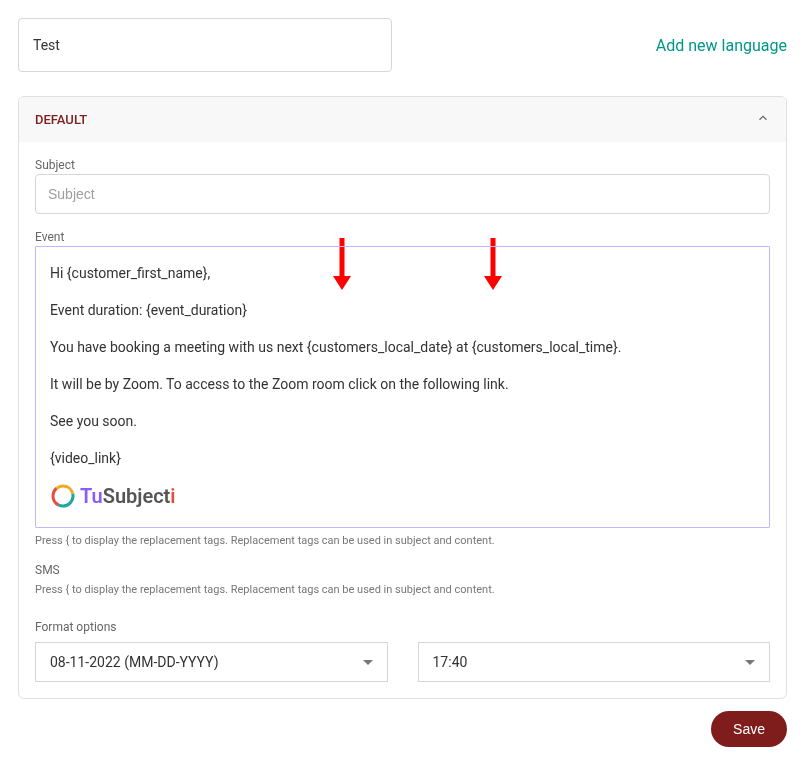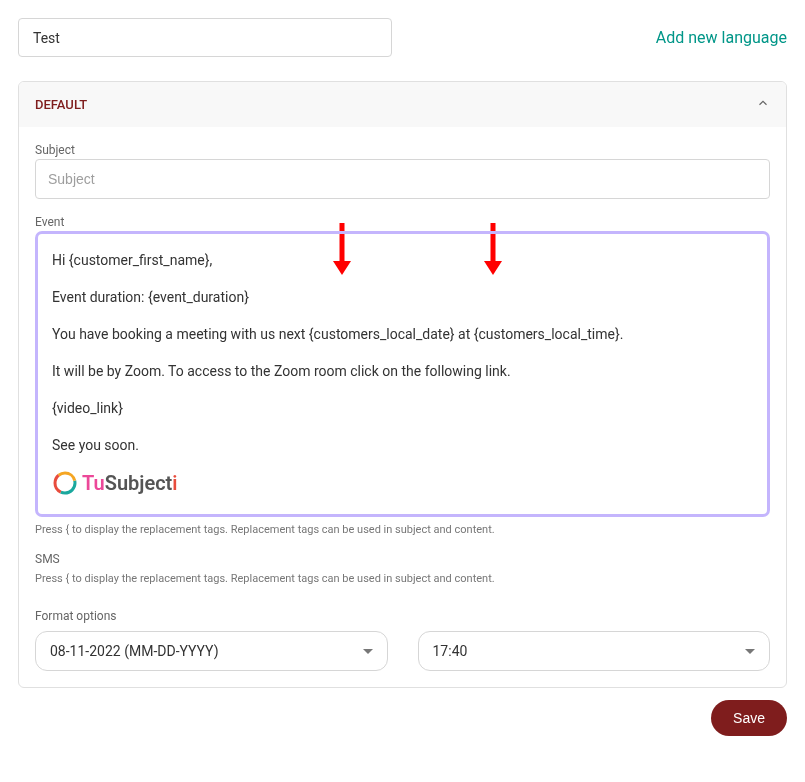--- a/index.html
+++ b/index.html
@@ -15,21 +15,21 @@
       color: #333;
     }
     .top-row {
       display: flex;
       justify-content: space-between;
       align-items: center;
       margin-bottom: 24px;
     }
     .test-select {
       width: 374px;
-      height: 39px;
+      height: 54px;
       border: 1px solid #d6d6d6;
       border-radius: 4px;
       padding: 0 14px;
       display: flex;
       align-items: center;
       font-size: 14px;
       color: #333;
     }
     .add-lang-link {
       color: #009688;
@@ -75,22 +75,22 @@
       padding: 0 12px;
       font-size: 14px;
       color: #333;
       outline: none;
     }
     .text-input::placeholder {
       color: #9e9e9e;
     }
     .email-box {
       width: 100%;
-      border: 3px solid #c4b5fd;
-      border-radius: 7px;
+      border: 1px solid #c4b5fd;
+      border-radius: 1px;
       padding: 16px 14px;
       font-size: 14px;
       color: #333;
       line-height: 1.5;
       min-height: 260px;
       position: relative;
     }
     .email-box p {
       margin-bottom: 16px;
     }
@@ -100,39 +100,39 @@
     .logo-wrap {
       display: flex;
       align-items: center;
       gap: 4px;
       margin-top: 4px;
     }
     .logo-text {
       font-size: 20px;
       font-weight: 600;
     }
-    .logo-tu { color: #ec4899; }
+    .logo-tu { color: #8b5cf6; }
     .logo-calend { color: #555; }
     .logo-i { color: #e84c3d; }
     .helper-text {
       font-size: 11px;
       color: #777;
       margin-top: 6px;
     }
     .field-group { margin-bottom: 16px; }
     .format-row {
       display: flex;
       gap: 30px;
       margin-top: 8px;
     }
     .format-select {
       width: 360px;
       height: 40px;
       border: 1px solid #d6d6d6;
-      border-radius: 12px;
+      border-radius: 0;
       padding: 0 14px;
       display: flex;
       align-items: center;
       justify-content: space-between;
       font-size: 14px;
       color: #333;
       cursor: pointer;
     }
     .caret-down {
       width: 0;
@@ -215,22 +215,22 @@
       <div class="arrow-annotation" style="top:8px; left:449px;">
         <div class="arrow-shaft"></div>
           <div class="arrow-head"></div>
       </div>
 
       <div class="email-box">
         <p>Hi  {customer_first_name},</p>
         <p>Event duration: {event_duration}</p>
         <p>You have booking a meeting with us next {customers_local_date} at {customers_local_time}.</p>
         <p>It will be by Zoom. To access to the Zoom room click on the following link.</p>
+        <p>See you soon.</p>
         <p>{video_link}</p>
-        <p>See you soon.</p>
         <div class="logo-wrap">
           <svg width="26" height="26" viewBox="0 0 26 26">
             <circle cx="13" cy="13" r="10" fill="none" stroke="#1aa89e" stroke-width="3" stroke-dasharray="20 40"></circle>
             <circle cx="13" cy="13" r="10" fill="none" stroke="#e84c3d" stroke-width="3" stroke-dasharray="20 40" stroke-dashoffset="-20"></circle>
             <circle cx="13" cy="13" r="10" fill="none" stroke="#f5a623" stroke-width="3" stroke-dasharray="20 40" stroke-dashoffset="-40"></circle>
           </svg>
           <span class="logo-text">
             <span class="logo-tu">Tu</span><span class="logo-calend">Subject</span><span class="logo-i">i</span>
           </span>
         </div>

